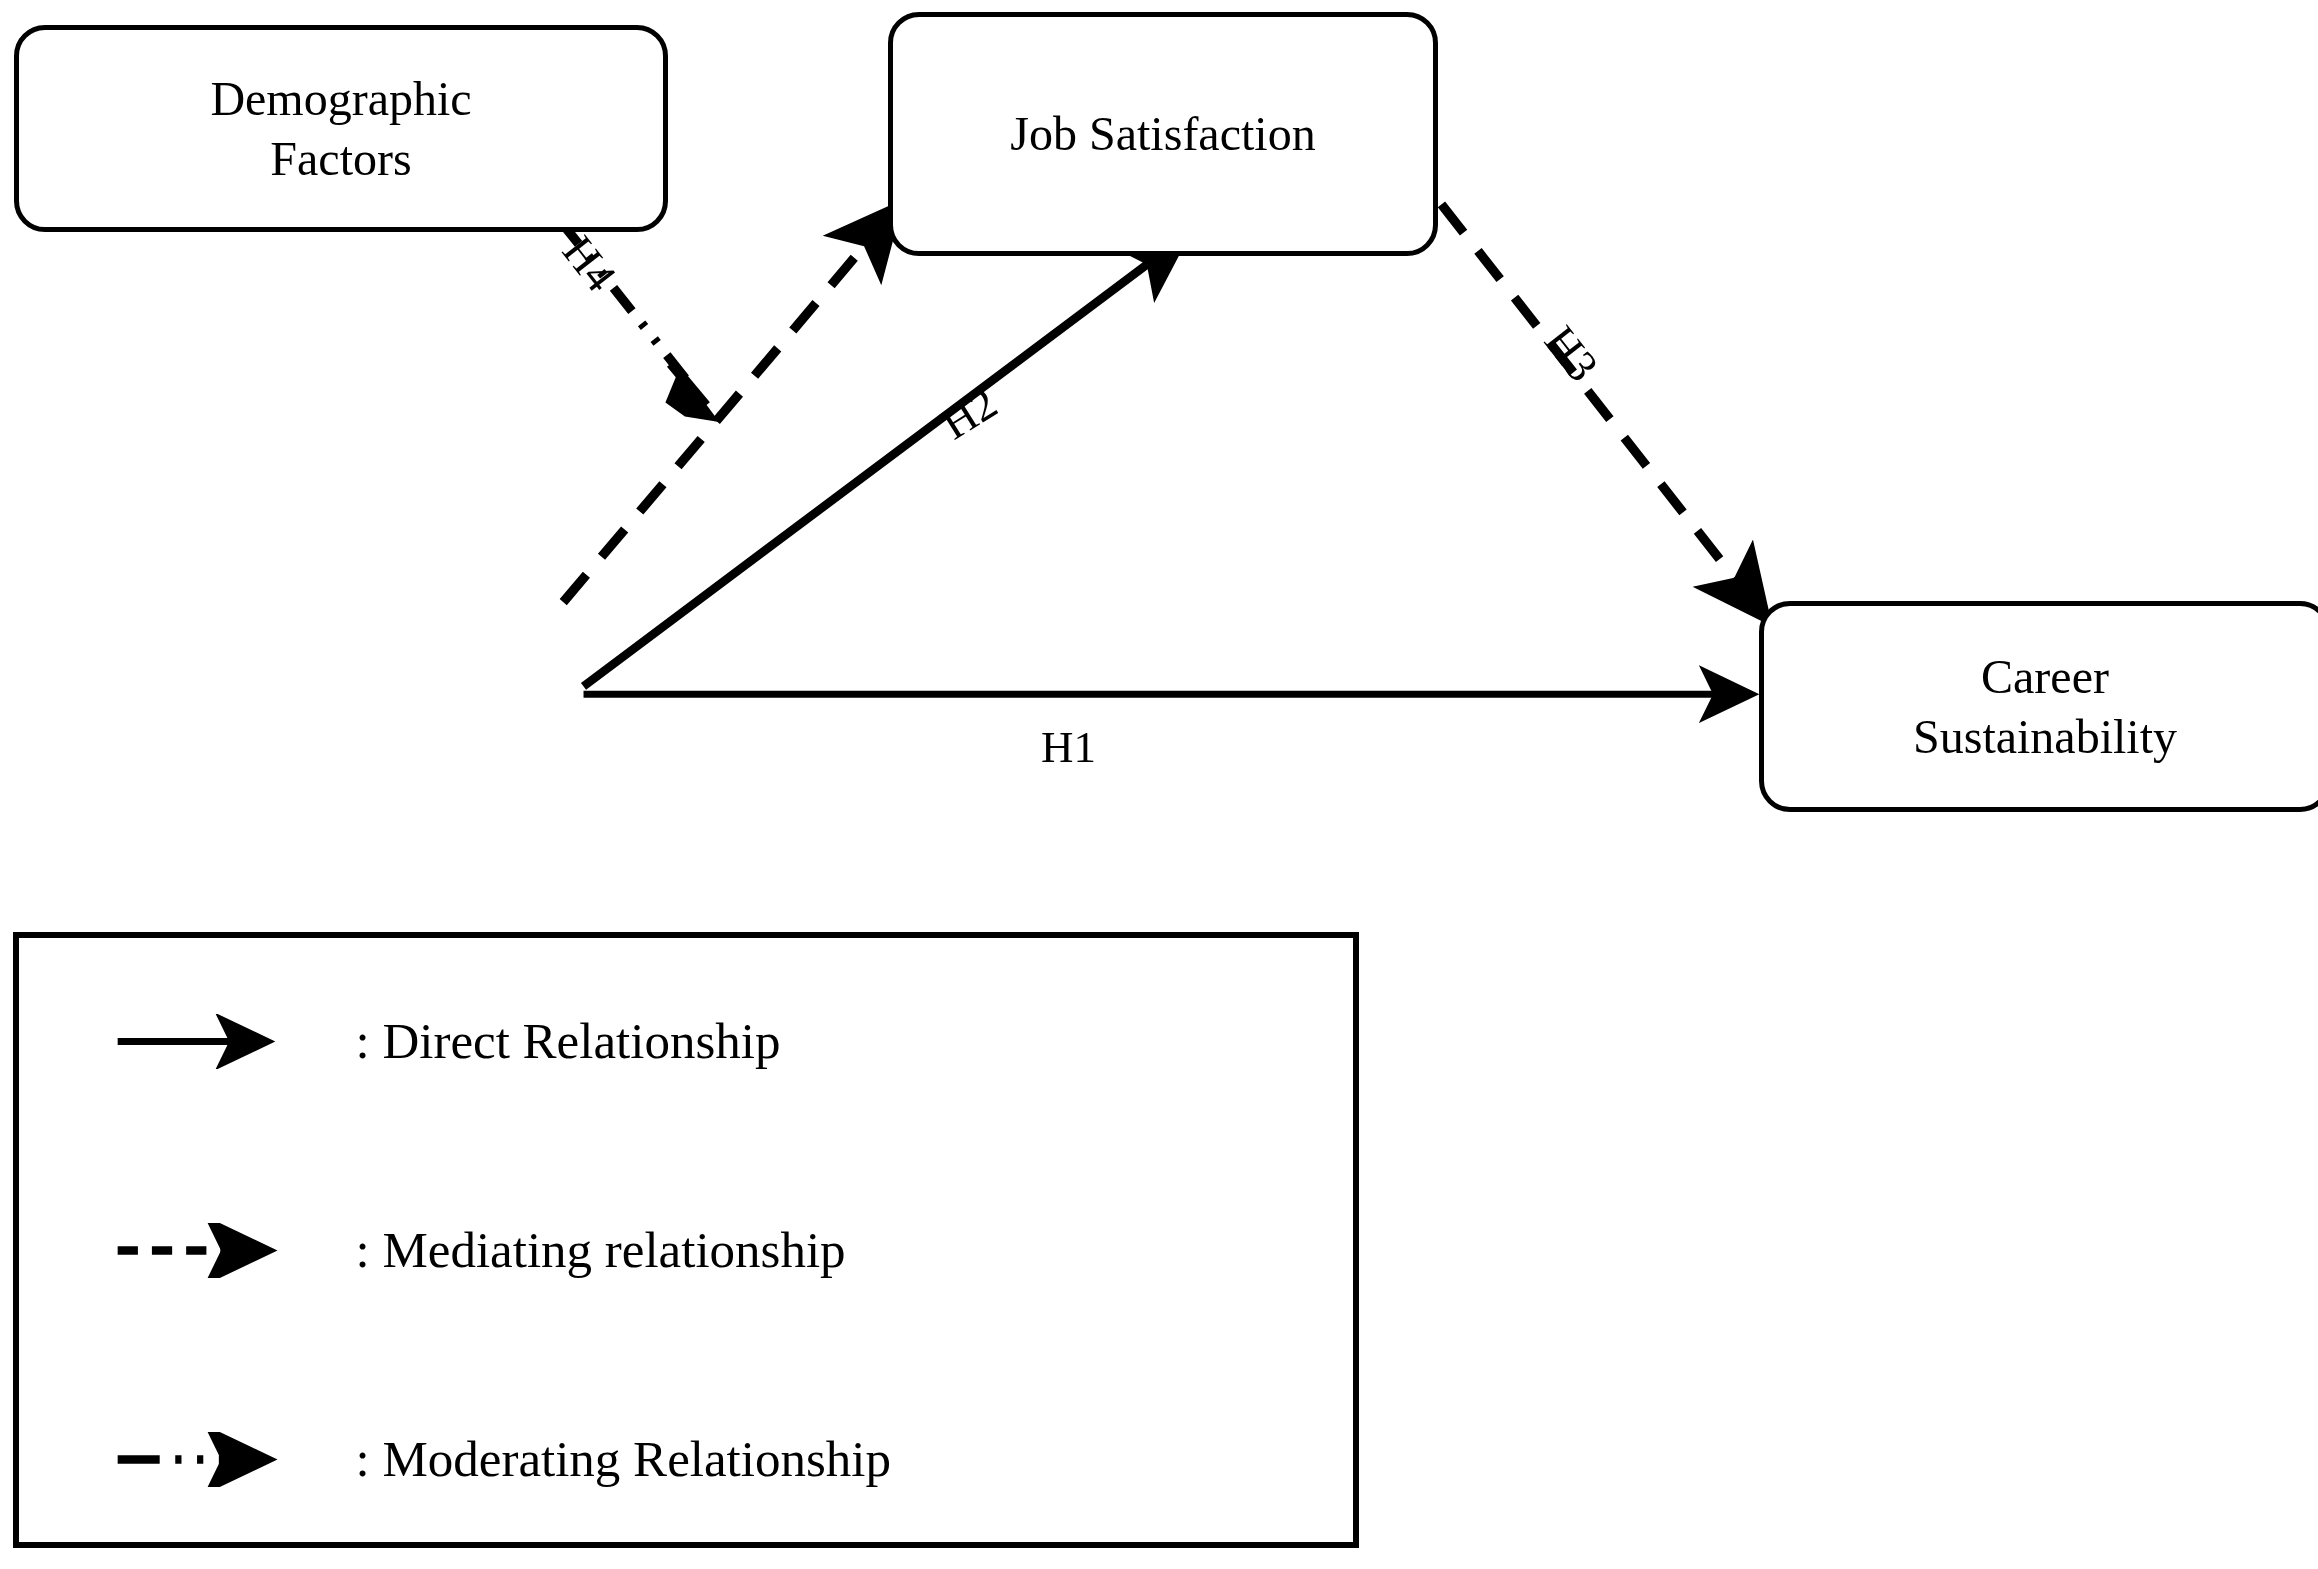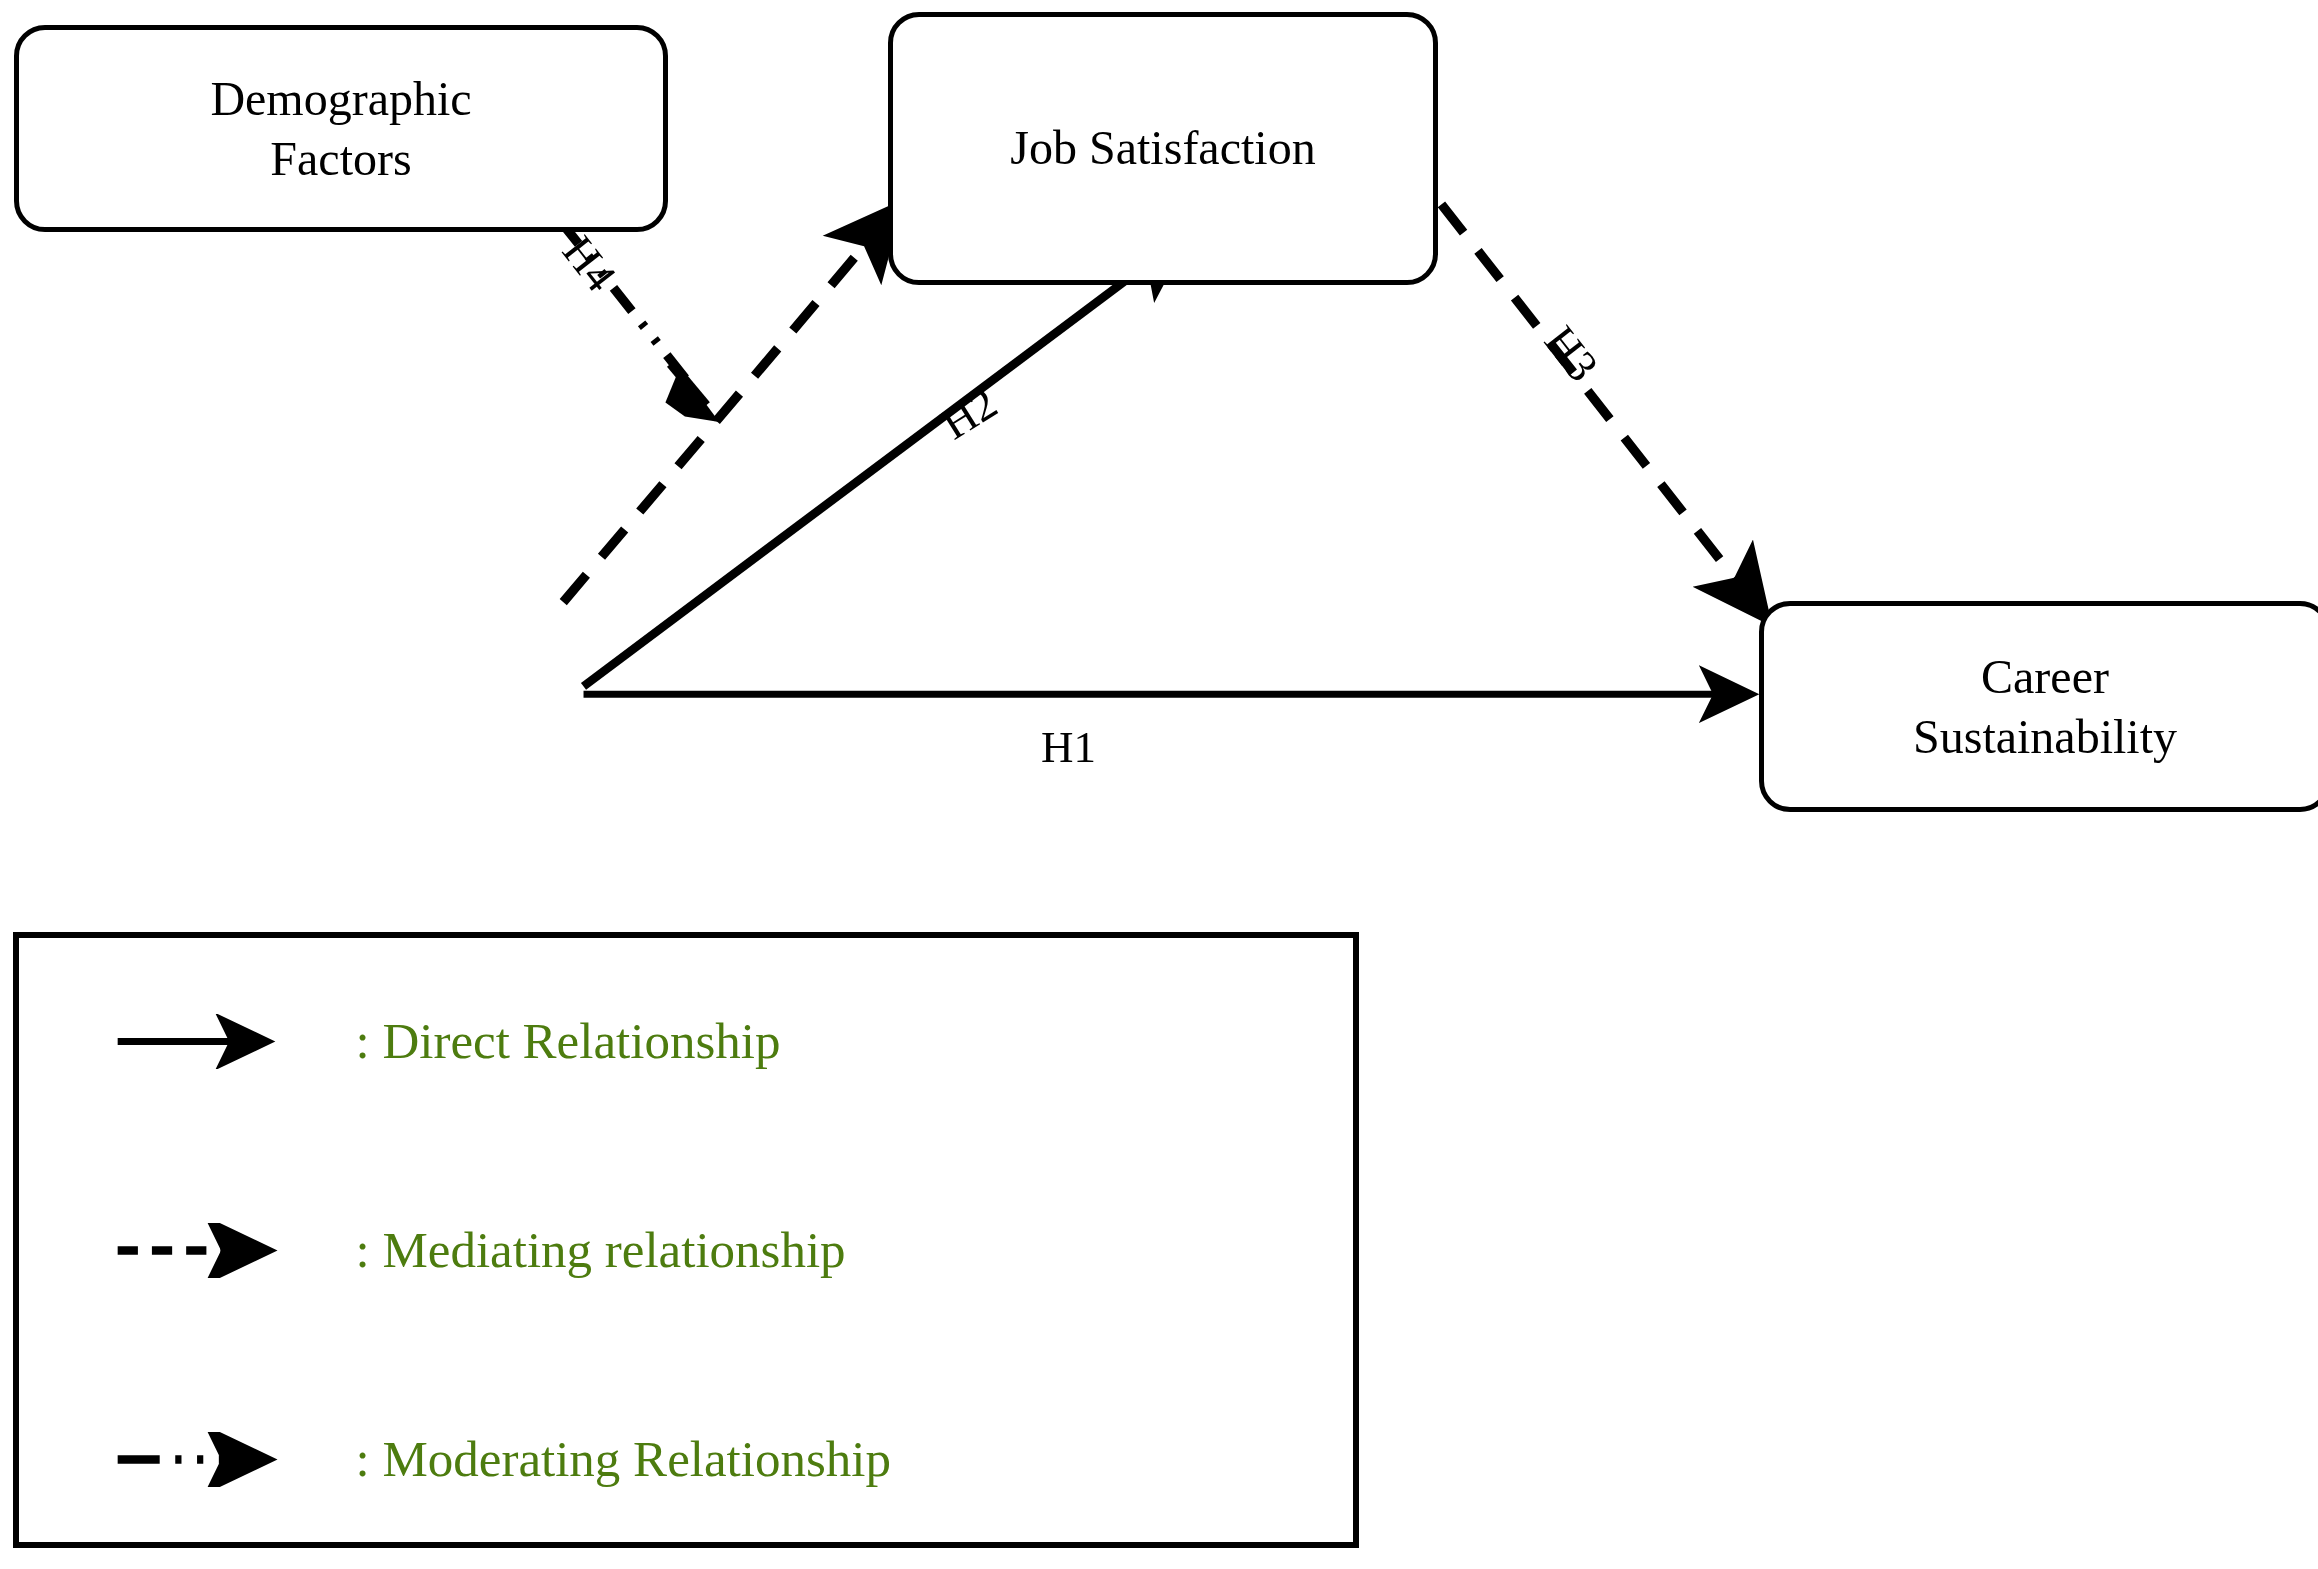--- a/index.html
+++ b/index.html
@@ -61,21 +61,21 @@
     align-items: center;
     left: 94px;
   }
   .legend-glyph {
     width: 179px;
     height: 55px;
     flex: 0 0 179px;
   }
   .legend-text {
     font-size: 51px;
-    color: #4d7c0f;
+    color: #000000;
     margin-left: 64px;
     white-space: nowrap;
   }
 </style>
 </head>
 <body>
 
 <div id="canvas">
 
   <svg id="svg-layer" viewBox="0 0 2973 2013" xmlns="http://www.w3.org/2000/svg">
@@ -107,21 +107,21 @@
       <path d="M871,472 L922,541 L878,534 L853,516 Z" fill="#000000"></path>
       <line x1="860" y1="466" x2="905" y2="520" stroke="#000000" stroke-width="13"></line>
     </g>
   </svg>
 
   <div class="node-box" id="node-demographic-factors" style="left:14px; top:25px; width:654px; height:207px;">
     <span class="node-label">Demographic
 Factors</span>
   </div>
 
-  <div class="node-box" id="node-job-satisfaction" style="left:888px; top:11.7px; width:550px; height:273px;">
+  <div class="node-box" id="node-job-satisfaction" style="left:888px; top:11.7px; width:550px; height:244px;">
     <span class="node-label">Job Satisfaction</span>
   </div>
 
 
   <div class="node-box" id="node-career-sustainability" style="left:1759px; top:601px; width:572px; height:211px;">
     <span class="node-label">Career
 Sustainability</span>
   </div>
 
   <div class="edge-label" style="left:1041px; top:721px;">H1</div>

